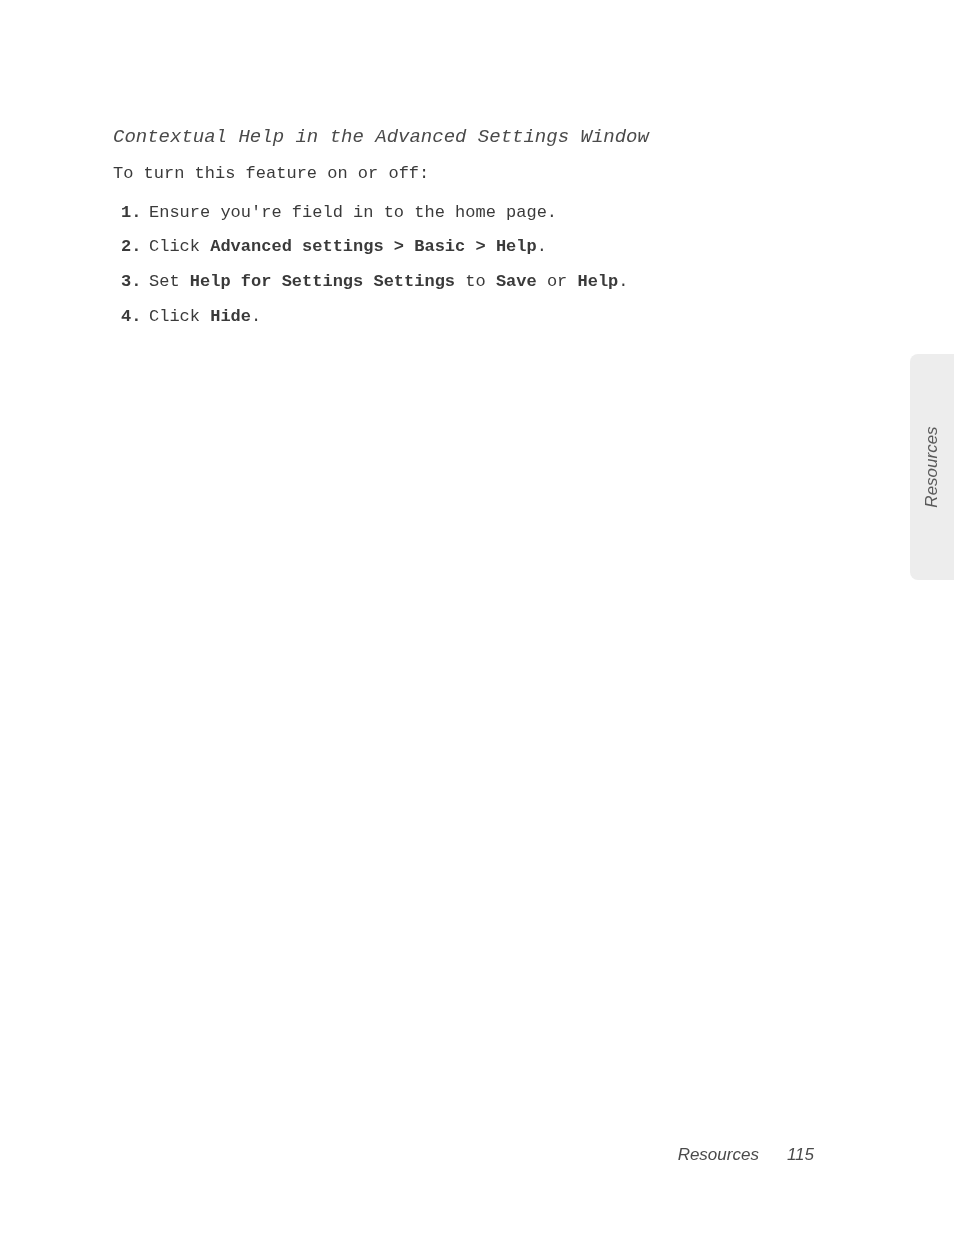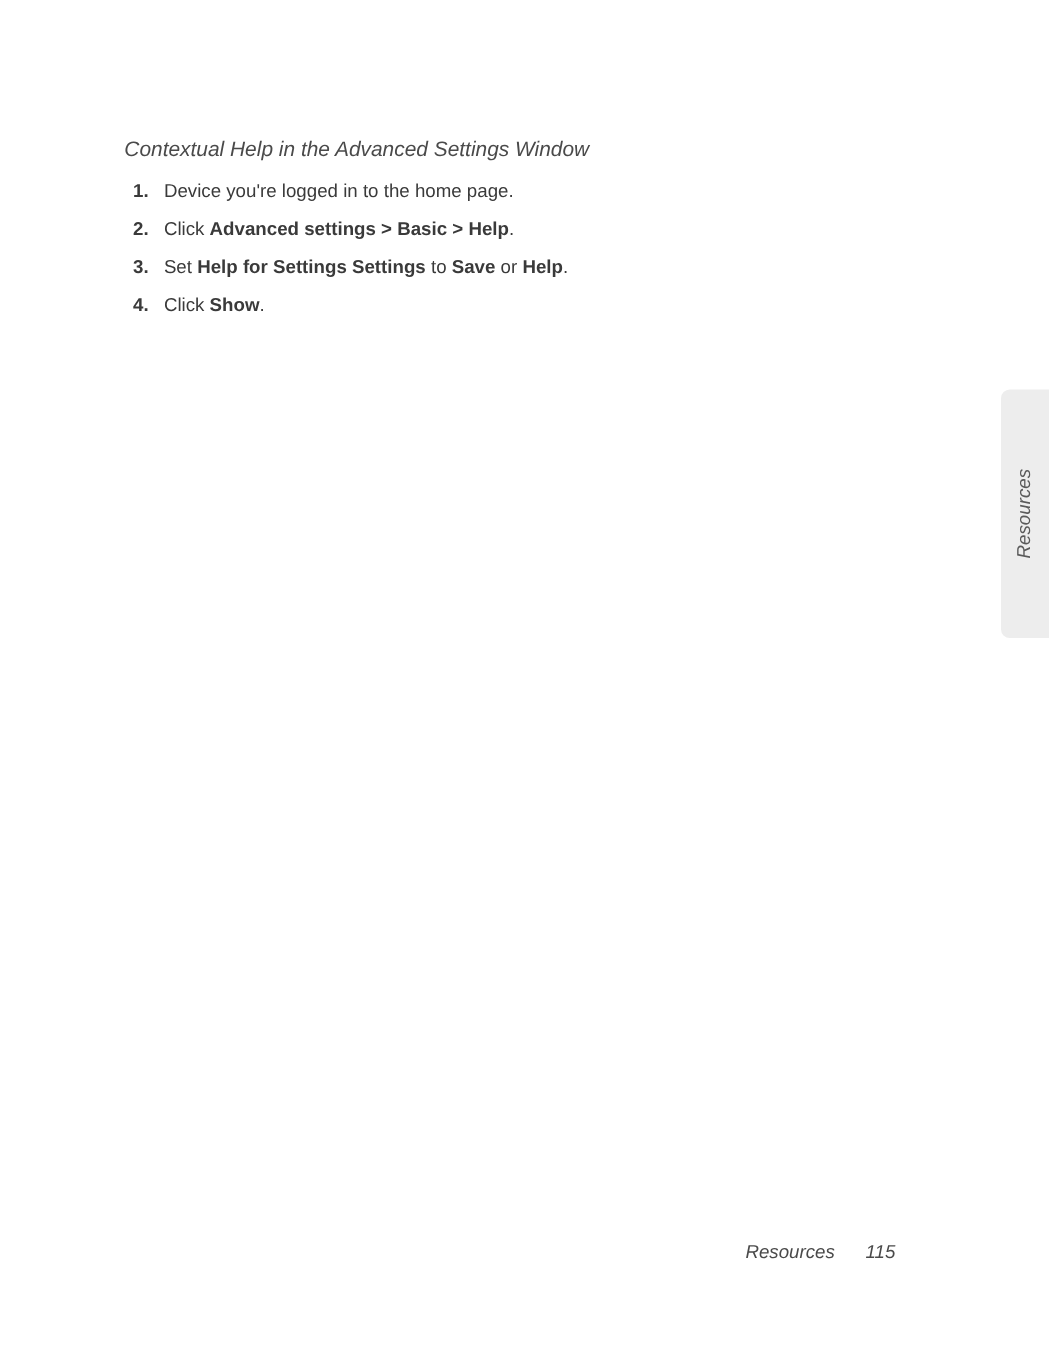--- a/index.html
+++ b/index.html
@@ -10,20 +10,21 @@
     body {
       width: 954px;
       height: 1235px;
       background: #ffffff;
       font-family: Arial, Helvetica, sans-serif;
       position: relative;
       color: #3a3a3a;
     }
     .page-content {
       padding: 126px 110px 0 113px;
+      font-family: Liberation Mono, monospace;
     }
     .section-heading {
       font-style: italic;
       font-size: 19px;
       color: #4a4a4a;
       margin-bottom: 14px;
       font-weight: normal;
     }
     .intro-para {
       font-size: 17px;
@@ -79,51 +80,52 @@
     }
     .side-tab-text {
       transform: rotate(-90deg);
       font-style: italic;
       font-size: 17px;
       color: #5a5a5a;
       white-space: nowrap;
     }
     .footer {
       position: absolute;
-      bottom: 86px;
+      bottom: 70px;
       right: 140px;
       font-size: 17px;
       font-style: italic;
       color: #4a4a4a;
     }
     .footer .page-num {
       font-style: italic;
       margin-left: 28px;
     }
   </style>
 </head>
 <body>
 
 <div class="page-content">
   <h2 class="section-heading">Contextual Help in the Advanced Settings Window</h2>
 
 
+  <p class="toggle-para">To turn this feature on or off:</p>
 
   <ol class="steps">
     <li>
-      <span>Device you're logged in to the home page.</span>
+      <span>Ensure you're field in to the home page.</span>
     </li>
     <li>
       <span>Click </span><span class="bold">Advanced settings</span><span class="bold"> &gt; </span><span class="bold">Basic</span><span class="bold"> &gt; </span><span class="bold">Help</span><span>.</span>
     </li>
     <li>
       <span>Set </span><span class="bold">Help for Settings Settings</span><span> to </span><span class="bold">Save</span><span> or </span><span class="bold">Help</span><span>.</span>
     </li>
     <li>
-      <span>Click </span><span class="bold">Show</span><span>.</span>
+      <span>Click </span><span class="bold">Hide</span><span>.</span>
     </li>
   </ol>
 </div>
 
 <div class="side-tab">
   <span class="side-tab-text">Resources</span>
 </div>
 
 <div class="footer">
   <span>Resources</span><span class="page-num">115</span>

